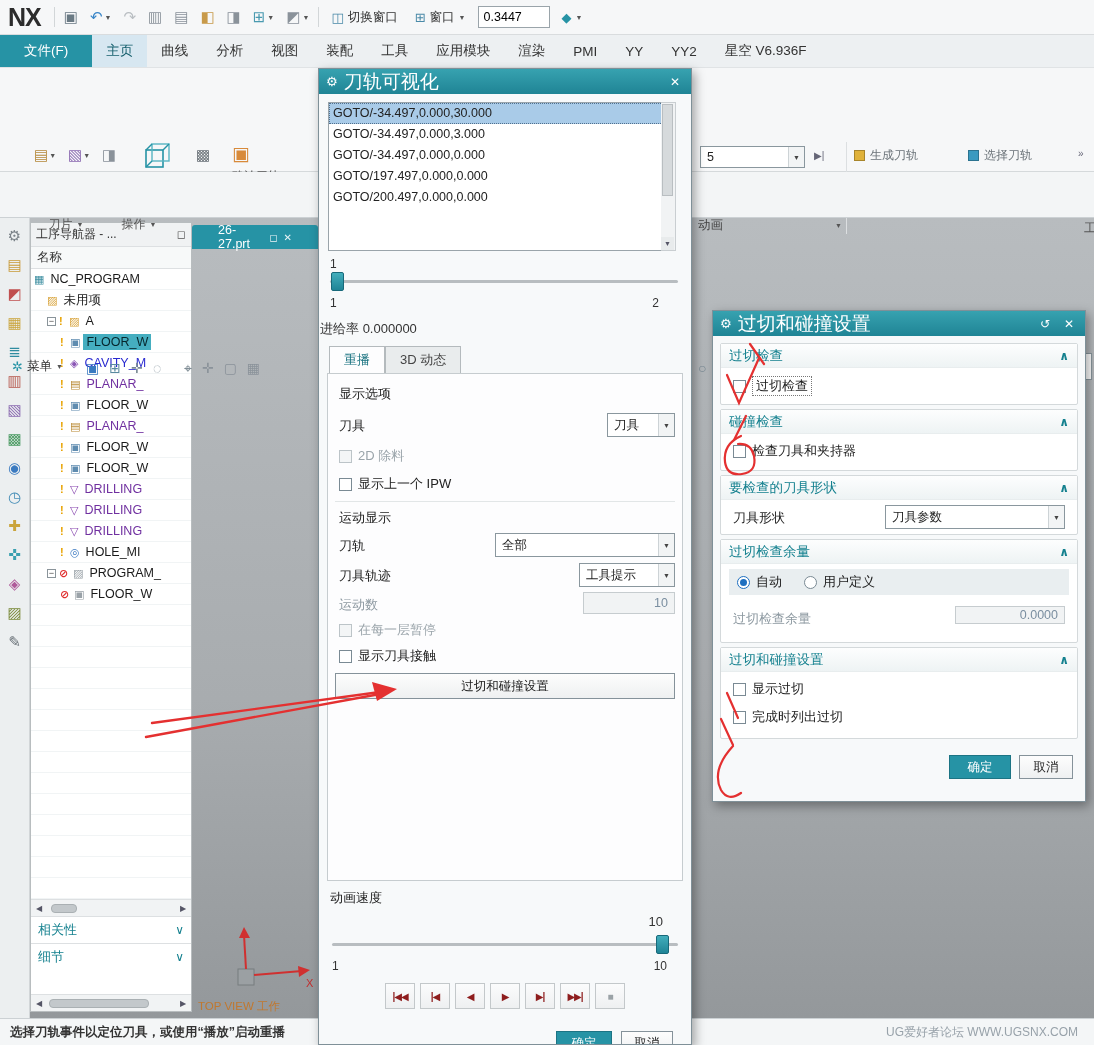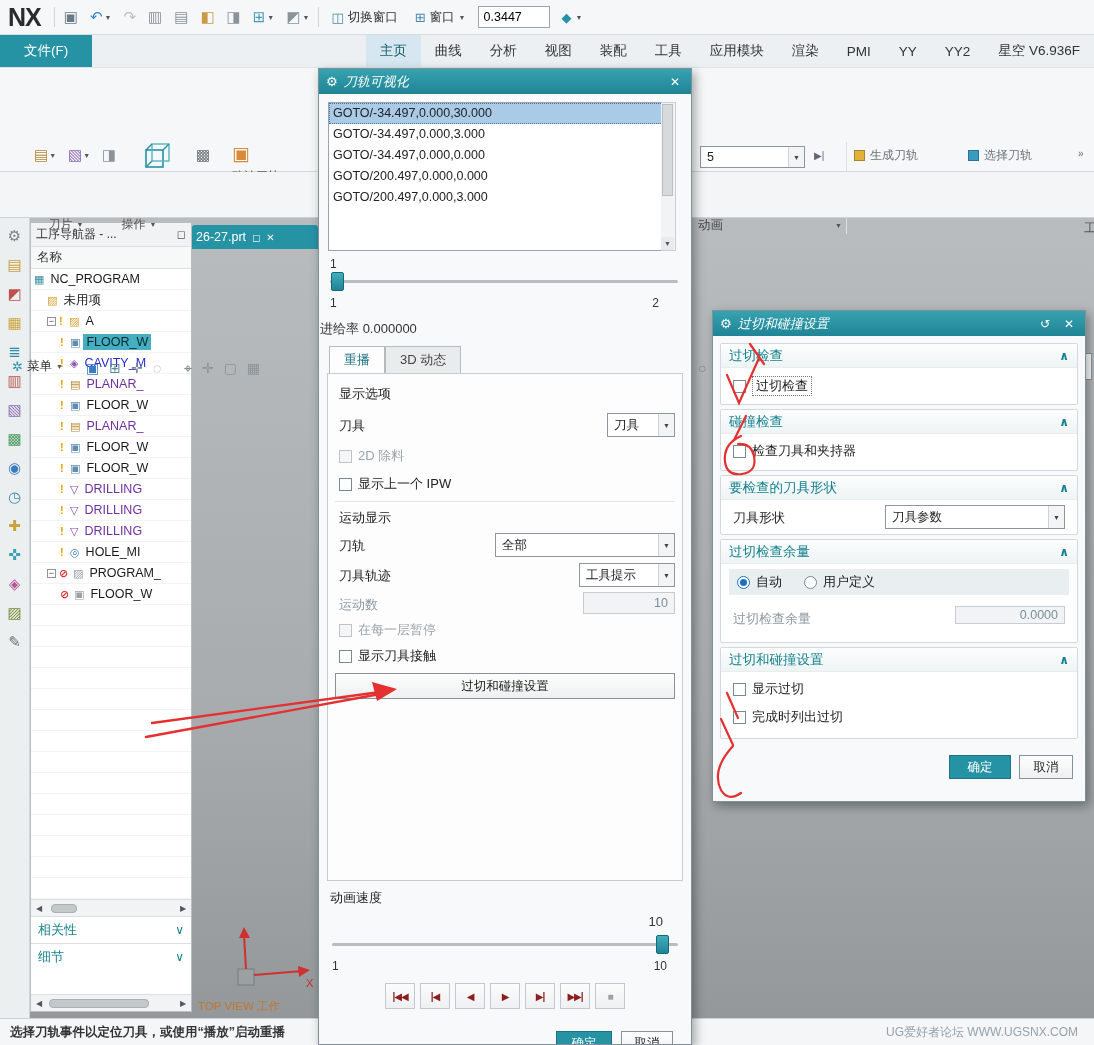--- a/index.html
+++ b/index.html
@@ -11,21 +11,21 @@
   #qat{position:absolute;left:0;top:0;width:100%;height:35px;background:#f6f7f8;border-bottom:1px solid #d9dcde;display:flex;align-items:center;gap:7px;padding:0 8px;z-index:6;}
   #logo{font-size:25px;font-weight:bold;color:#2c2c2c;letter-spacing:-1px;margin-right:6px;}
   .qbtn{display:flex;align-items:center;gap:2px;font-size:15px;cursor:default;padding:1px 2px;}
   .mini-arrow{font-size:7px;color:#555;}
   .vsep{width:1px;height:20px;background:#d2d6d8;}
   .qtext-btn{display:flex;align-items:center;gap:4px;font-size:12.5px;color:#333;padding:2px 5px;}
   .qtext-btn .g{font-size:13px;color:#4a8aa8;}
   #zoom-input{width:72px;height:22px;border:1px solid #9aa4aa;background:#fff;font-size:12.5px;padding:0 5px;font-family:inherit;}
 
   
-  #tabsrow{position:absolute;left:0;top:35px;width:100%;height:33px;background:#edf0f2;display:flex;align-items:stretch;z-index:6;border-bottom:1px solid #e0e3e5;justify-content:space-between;}
+  #tabsrow{position:absolute;left:0;top:35px;width:100%;height:33px;background:#edf0f2;display:flex;align-items:stretch;z-index:6;border-bottom:1px solid #e0e3e5;}
   #file-btn{background:#2693a5;color:#fff;display:flex;align-items:center;padding:0 24px;font-size:13.5px;}
   #ribbon-tabs{display:flex;align-items:stretch;}
   .rtab{display:flex;align-items:center;padding:0 14px;font-size:13.5px;color:#333;}
   .rtab.active{background:#d7e7f1;color:#17606e;}
 
   
   #ribbon{position:absolute;left:0;top:68px;width:100%;height:104px;background:#f6f7f8;border-bottom:1px solid #d5d9db;z-index:5;}
   .ric{position:absolute;font-size:15px;color:#777;display:flex;align-items:center;gap:1px;}
   .grp-label{position:absolute;font-size:12px;color:#555;text-align:center;display:flex;align-items:center;justify-content:center;gap:4px;}
   .grp-label .mini-arrow{font-size:7px;}
@@ -53,21 +53,21 @@
   .t2-icon{font-size:14px;}
   #scope-dd{position:absolute;left:788px;top:183px;width:146px;height:24px;}
   #toolpath-box{position:absolute;left:1006px;top:181px;width:86px;height:27px;background:#fff;border:1px solid #8a979e;display:flex;align-items:center;padding:0 7px;font-size:12.5px;}
 
   
   #resbar{position:absolute;left:0;top:218px;width:30px;height:800px;background:#eceff0;border-right:1px solid #d2d6d8;display:flex;flex-direction:column;align-items:center;gap:14px;padding-top:10px;z-index:4;}
   .res-icon{font-size:15px;line-height:1;}
 
   
   #gfx{position:absolute;left:30px;top:218px;right:0;bottom:27px;background:linear-gradient(#b8bcbf 0%,#a8acaf 60%,#94989b 100%);z-index:1;}
-  #part-tab{position:absolute;left:192px;top:225px;width:126px;height:24px;background:#2693a5;color:#fff;display:flex;align-items:center;gap:6px;padding:0 4px;font-size:12.5px;border-radius:3px 3px 0 0;z-index:3;}
+  #part-tab{position:absolute;left:192px;top:225px;width:126px;height:24px;background:#2693a5;color:#fff;display:flex;align-items:center;gap:6px;padding:0 26px;font-size:12.5px;border-radius:3px 3px 0 0;z-index:3;}
   #part-tab .ic{font-size:10px;opacity:.9;}
   #view-label{position:absolute;left:198px;top:999px;width:118px;overflow:hidden;white-space:nowrap;color:#c07830;font-size:11.5px;z-index:2;}
   #triad{position:absolute;left:228px;top:925px;z-index:2;}
 
   
   #nav{position:absolute;left:30px;top:222px;width:162px;height:790px;background:#fff;border:1px solid #b8bdbf;z-index:4;display:flex;flex-direction:column;}
   #nav-title{height:24px;background:#f0f2f3;border-bottom:1px solid #dde0e2;display:flex;align-items:center;padding:0 5px;font-size:12px;color:#333;}
   #nav-title .fl{margin-left:auto;font-size:11px;color:#555;}
   #nav-colhead{height:22px;border-bottom:1px solid #dde0e2;display:flex;align-items:center;padding:0 6px;font-size:12.5px;color:#333;background:#f7f9f9;}
   #operation-tree{flex:0 0 630px;overflow:hidden;}
@@ -84,21 +84,21 @@
   .hscroll .thumb{position:absolute;left:20px;width:26px;height:9px;background:#c3c8cb;border-radius:4px;border:1px solid #aab0b3;}
   .hscroll .ar.right{margin-left:auto;}
   .nav-sec{height:27px;border-top:1px solid #dde0e2;display:flex;align-items:center;padding:0 7px;color:#15818f;font-size:13px;}
   .nav-sec .chev{margin-left:auto;font-size:12px;color:#15818f;}
   #nav-spacer{flex:1;}
 
   
   .dlg{position:absolute;background:#f7f9fa;border:1px solid #7f9098;box-shadow:3px 4px 10px rgba(0,0,0,.35);overflow:hidden;}
   .tbar{position:absolute;left:0;top:0;right:0;height:25px;background:linear-gradient(#37a2b0,#1f8495);color:#fff;display:flex;align-items:center;gap:6px;padding:0 7px;}
   .tbar .g{font-size:13px;}
-  .tbar .t{font-size:13px;font-style:italic;}
+  .tbar .t{font-size:19px;}
   .tbar .sp{margin-left:auto;}
   .tbar .wbtn{font-size:12px;padding:0 4px;}
   .chk{display:flex;align-items:center;gap:6px;font-size:13px;color:#222;position:absolute;}
   .chk .box{width:13px;height:13px;border:1px solid #7a8a94;background:#fff;flex:none;}
   .chk.disabled{color:#9aa4aa;}
   .chk.disabled .box{border-color:#bcc4c8;background:#f3f5f6;}
   .rad{display:flex;align-items:center;gap:6px;font-size:13px;color:#222;}
   .rad .circ{width:13px;height:13px;border:1px solid #7a8a94;border-radius:50%;background:#fff;position:relative;flex:none;}
   .rad.sel .circ{border-color:#1e6fc0;}
   .rad.sel .circ::after{content:"";position:absolute;left:2px;top:2px;right:2px;bottom:2px;border-radius:50%;background:#1e6fc0;}
@@ -492,22 +492,22 @@
       <span class="g">⚙</span>
       <span class="t">刀轨可视化</span>
       <span class="sp"></span>
       <span class="wbtn">✕</span>
     </div>
 
     <div id="goto-list">
         <div class="goto-row gsel">GOTO/-34.497,0.000,30.000</div>
         <div class="goto-row">GOTO/-34.497,0.000,3.000</div>
         <div class="goto-row">GOTO/-34.497,0.000,0.000</div>
+        <div class="goto-row">GOTO/197.497,0.000,0.000</div>
         <div class="goto-row">GOTO/200.497,0.000,0.000</div>
-        <div class="goto-row">GOTO/200.497,0.000,3.000</div>
       </div>
     <div id="goto-scroll" style="position:absolute;left:342px;top:33px;width:15px;height:149px;background:#f1f3f4;border:1px solid #c9ced1;border-left:none;">
       <span class="thumb" style="position:absolute;left:1px;top:1px;width:11px;height:92px;background:#d6dadc;border:1px solid #b9bec1;display:block;"></span>
       <span style="position:absolute;left:0;bottom:0;width:13px;height:13px;font-size:7px;color:#556;text-align:center;line-height:13px;background:#e8ebec;">▼</span>
     </div>
 
     <span class="slim" style="left:11px;top:188px;">1</span>
     <div class="slider-track" style="left:11px;top:211px;width:348px;"></div>
     <div class="slider-handle" style="left:12px;top:203px;"></div>
     <span class="slim" style="left:11px;top:227px;">1</span>

